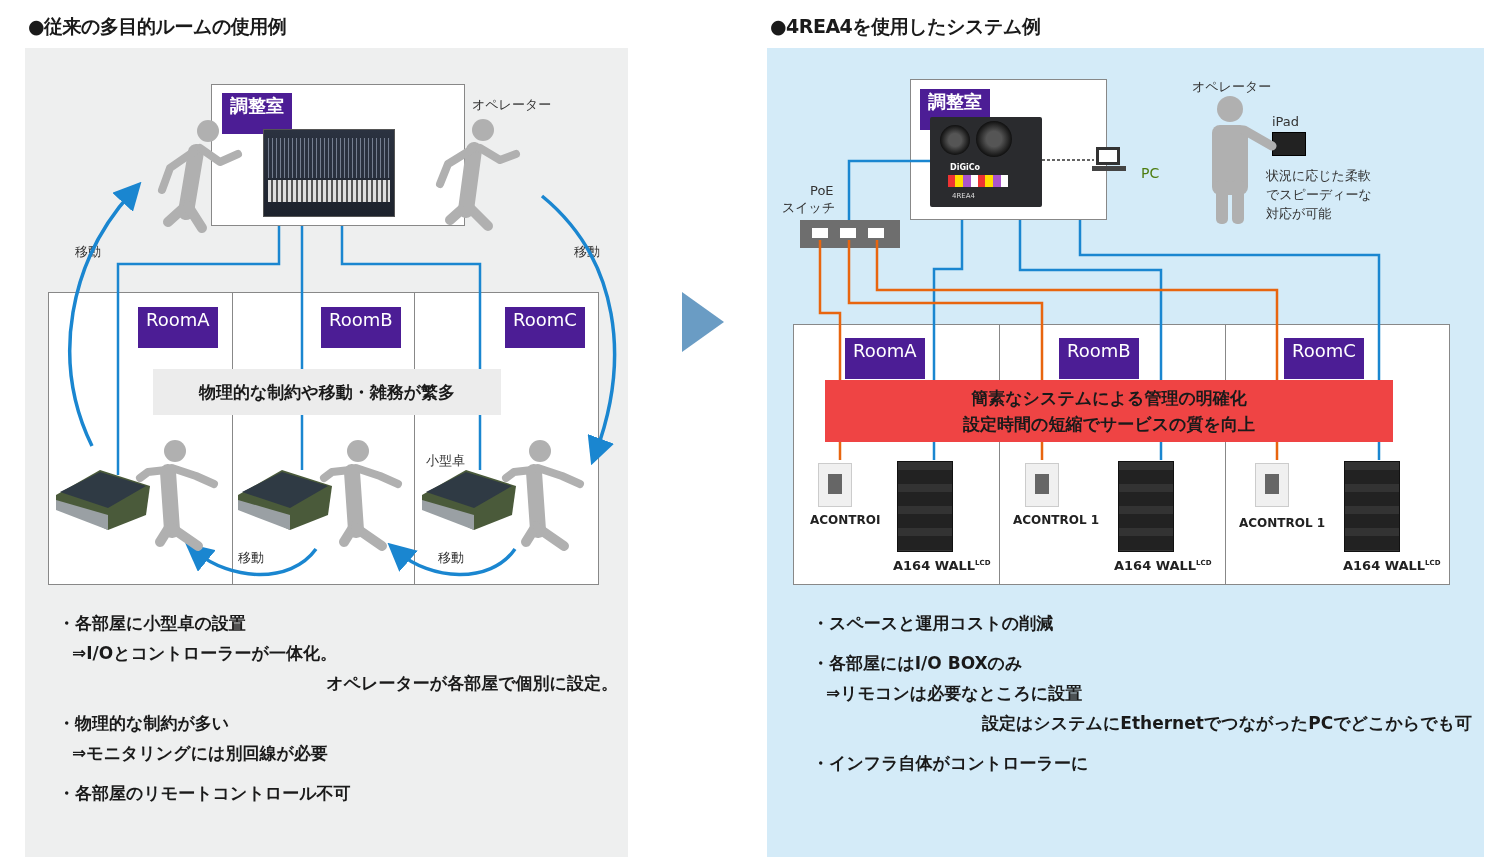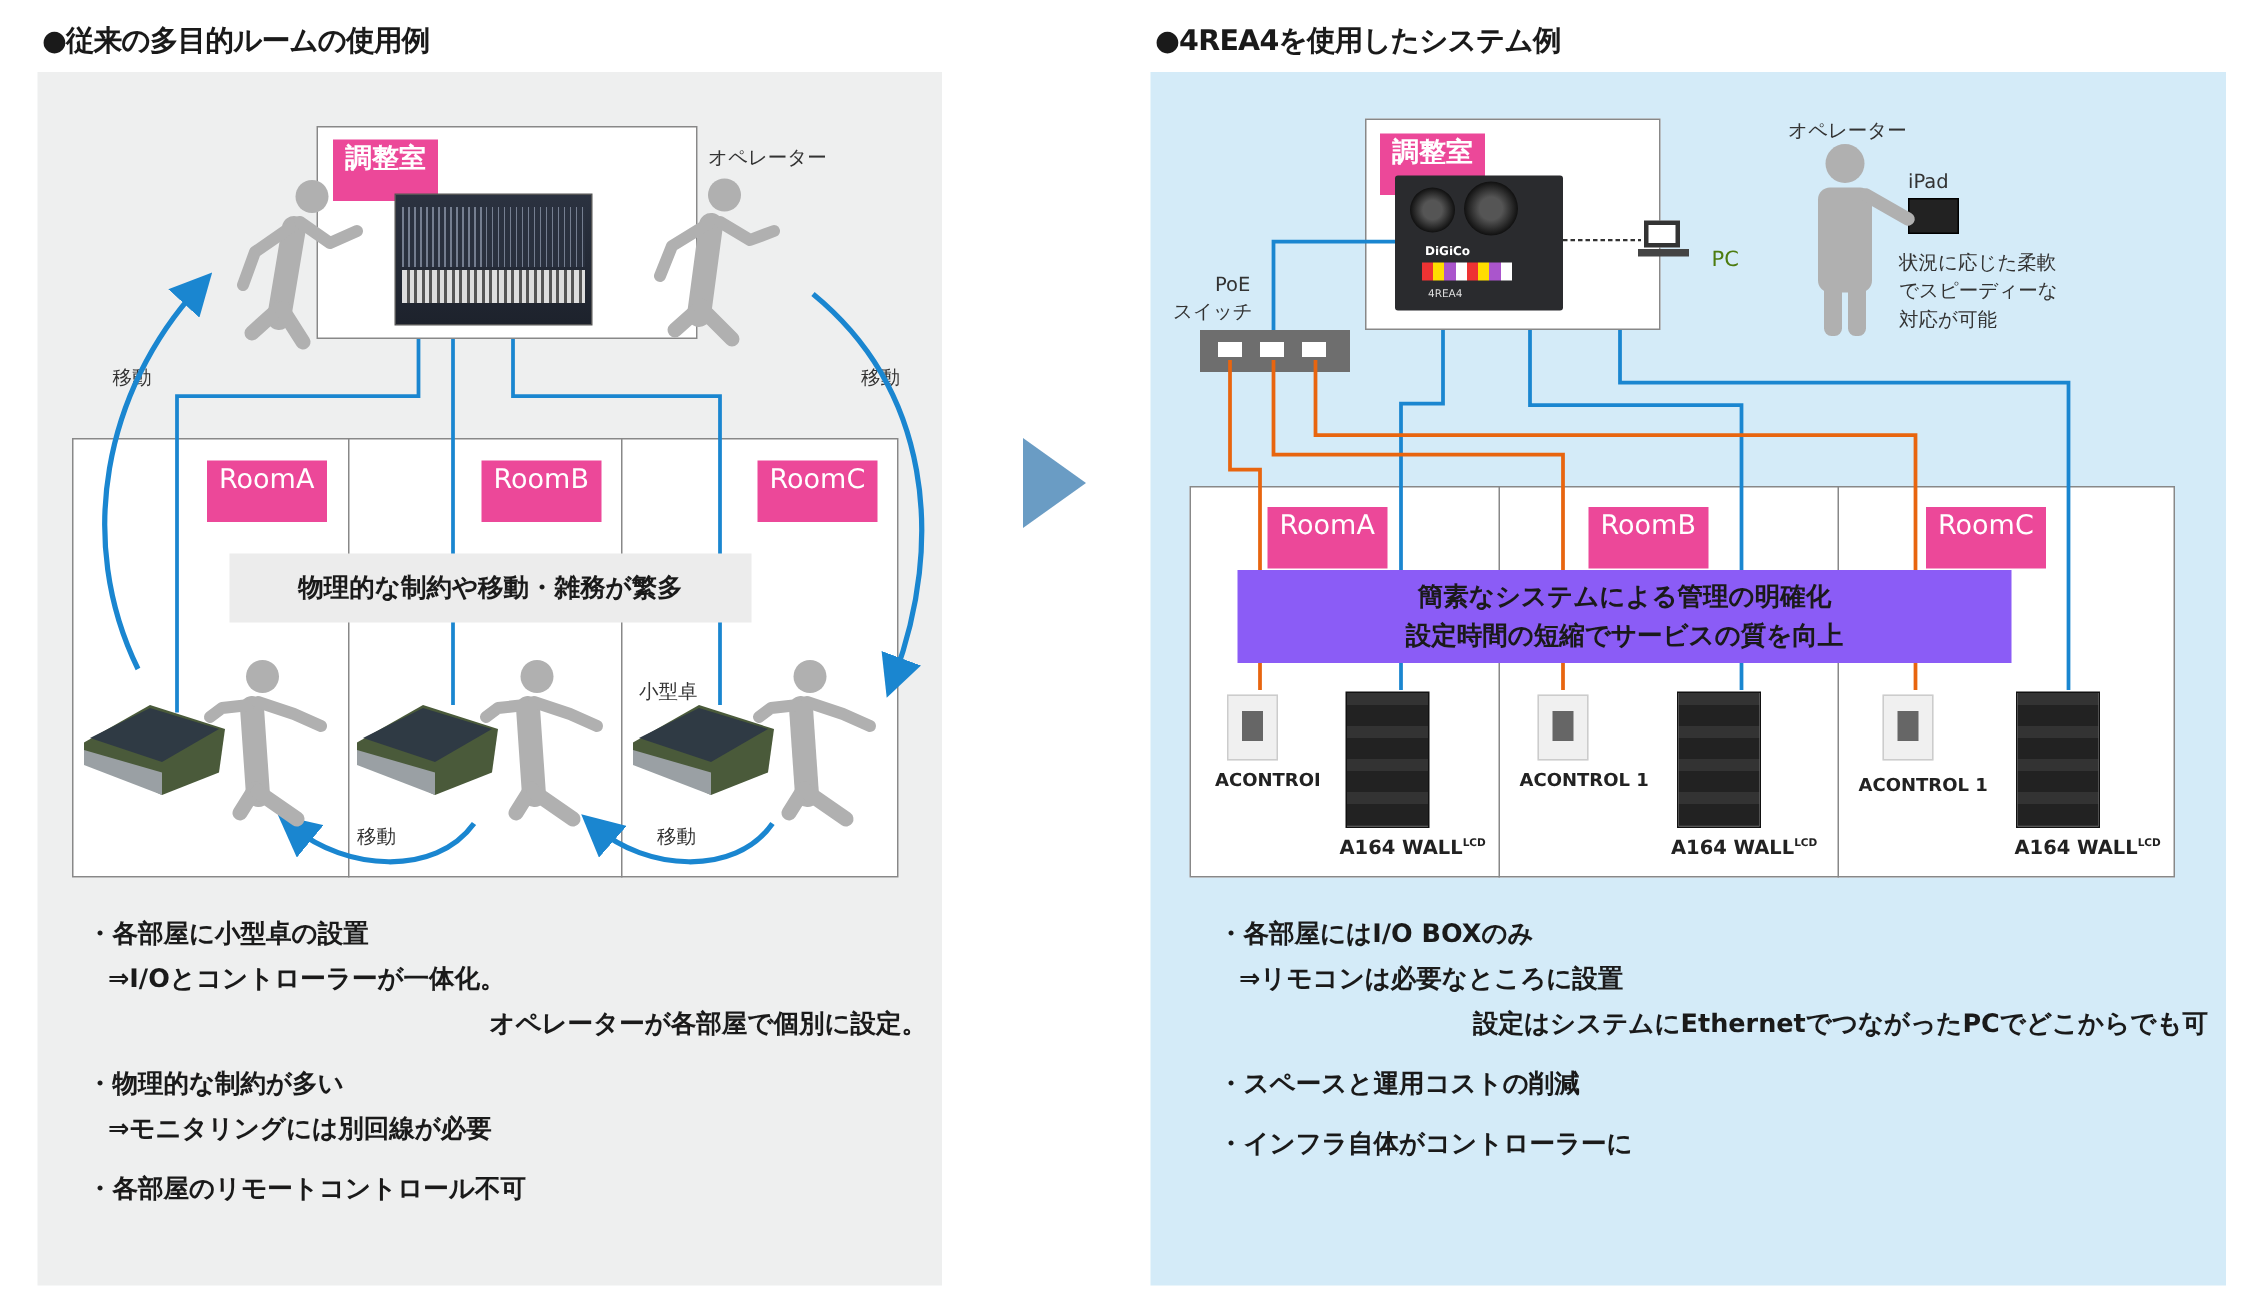--- a/index.html
+++ b/index.html
@@ -2,21 +2,21 @@
 <html><head>
 <meta charset="utf-8">
 <style>
   html,body{margin:0;padding:0;background:#fff;}
   body{width:1500px;height:868px;position:relative;overflow:hidden;font-family:"DejaVu Sans","Liberation Sans",sans-serif;color:#1a1a1a;}
   .abs{position:absolute;}
   .title{font-size:19px;font-weight:bold;letter-spacing:-0.5px;}
   .panel-left{left:25px;top:48px;width:603px;height:809px;background:#eeefef;}
   .panel-right{left:767px;top:48px;width:717px;height:809px;background:#d4ebf8;}
   .box{background:#fff;border:1.5px solid #888;box-sizing:border-box;}
-  .tag{background:#ec4899;color:#fff;font-size:18px;padding:0 8px;height:41px;line-height:26px;box-sizing:border-box;}
+  .tag{background:#4c1d95;color:#fff;font-size:18px;padding:0 8px;height:41px;line-height:26px;box-sizing:border-box;}
   .tag-bold{font-weight:bold;}
   .small{font-size:13px;color:#333;}
   .banner{font-size:17px;font-weight:bold;text-align:center;}
   .bullets{font-size:17px;font-weight:bold;line-height:30px;}
   .bullets .li{margin-bottom:10px;}
   .bullets .ind1{padding-left:14px;}
   .bullets .ind2{padding-left:28px;text-align:right;}
   svg{position:absolute;left:0;top:0;}
   .dev-label{font-size:12px;font-weight:bold;color:#222;}
 </style>
@@ -210,21 +210,21 @@
     <rect x="1216" y="180" width="12" height="44" rx="5"></rect>
     <rect x="1232" y="180" width="12" height="44" rx="5"></rect>
     <path d="M1244,130 L1272,146" stroke="#b0b0b0" stroke-width="9" stroke-linecap="round"></path>
   </g>
 </svg>
 
 <div class="abs tag" style="left:845px;top:338px;">RoomA</div>
 <div class="abs tag" style="left:1059px;top:338px;">RoomB</div>
 <div class="abs tag" style="left:1284px;top:338px;">RoomC</div>
 
-<div class="abs banner" style="left:825px;top:380px;width:516px;height:62px;background:#8b5cf6;line-height:26px;padding-top:5px;box-sizing:border-box;">
+<div class="abs banner" style="left:825px;top:380px;width:568px;height:62px;background:#ef4444;line-height:26px;padding-top:5px;box-sizing:border-box;">
   <div>簡素なシステムによる管理の明確化</div>
   <div>設定時間の短縮でサービスの質を向上</div>
 </div>
 
 <div class="abs" style="left:818px;top:463px;width:32px;height:42px;background:#f0f0f0;border:1px solid #ccc;">
     <div style="margin:10px auto;width:14px;height:20px;background:#666;"></div>
   </div>
 <div class="abs" style="left:1025px;top:463px;width:32px;height:42px;background:#f0f0f0;border:1px solid #ccc;">
     <div style="margin:10px auto;width:14px;height:20px;background:#666;"></div>
   </div>
@@ -237,23 +237,23 @@
 
 <div class="abs" style="left:897px;top:461px;width:54px;height:89px;background:repeating-linear-gradient(#333 0 8px,#222 8px 22px);border:1px solid #111;"></div>
 <div class="abs" style="left:1118px;top:461px;width:54px;height:89px;background:repeating-linear-gradient(#333 0 8px,#222 8px 22px);border:1px solid #111;"></div>
 <div class="abs" style="left:1344px;top:461px;width:54px;height:89px;background:repeating-linear-gradient(#333 0 8px,#222 8px 22px);border:1px solid #111;"></div>
 <div class="abs dev-label" style="left:893px;top:558px;font-size:13px;"><span>A164 WALL</span><sup style="font-size:7px">LCD</sup></div>
 <div class="abs dev-label" style="left:1114px;top:558px;font-size:13px;"><span>A164 WALL</span><sup style="font-size:7px">LCD</sup></div>
 <div class="abs dev-label" style="left:1343px;top:558px;font-size:13px;"><span>A164 WALL</span><sup style="font-size:7px">LCD</sup></div>
 
 <div class="abs bullets" style="left:812px;top:608px;width:660px;">
   <div class="li">
+    <div>・スペースと運用コストの削減</div>
+  </div>
+  <div class="li">
     <div>・各部屋にはI/O BOXのみ</div>
     <div class="ind1">⇒リモコンは必要なところに設置</div>
     <div class="ind2" style="padding-left:36px">設定はシステムにEthernetでつながったPCでどこからでも可</div>
   </div>
   <div class="li">
-    <div>・スペースと運用コストの削減</div>
-  </div>
-  <div class="li">
     <div>・インフラ自体がコントローラーに</div>
   </div>
 </div>
 
 </body></html>

